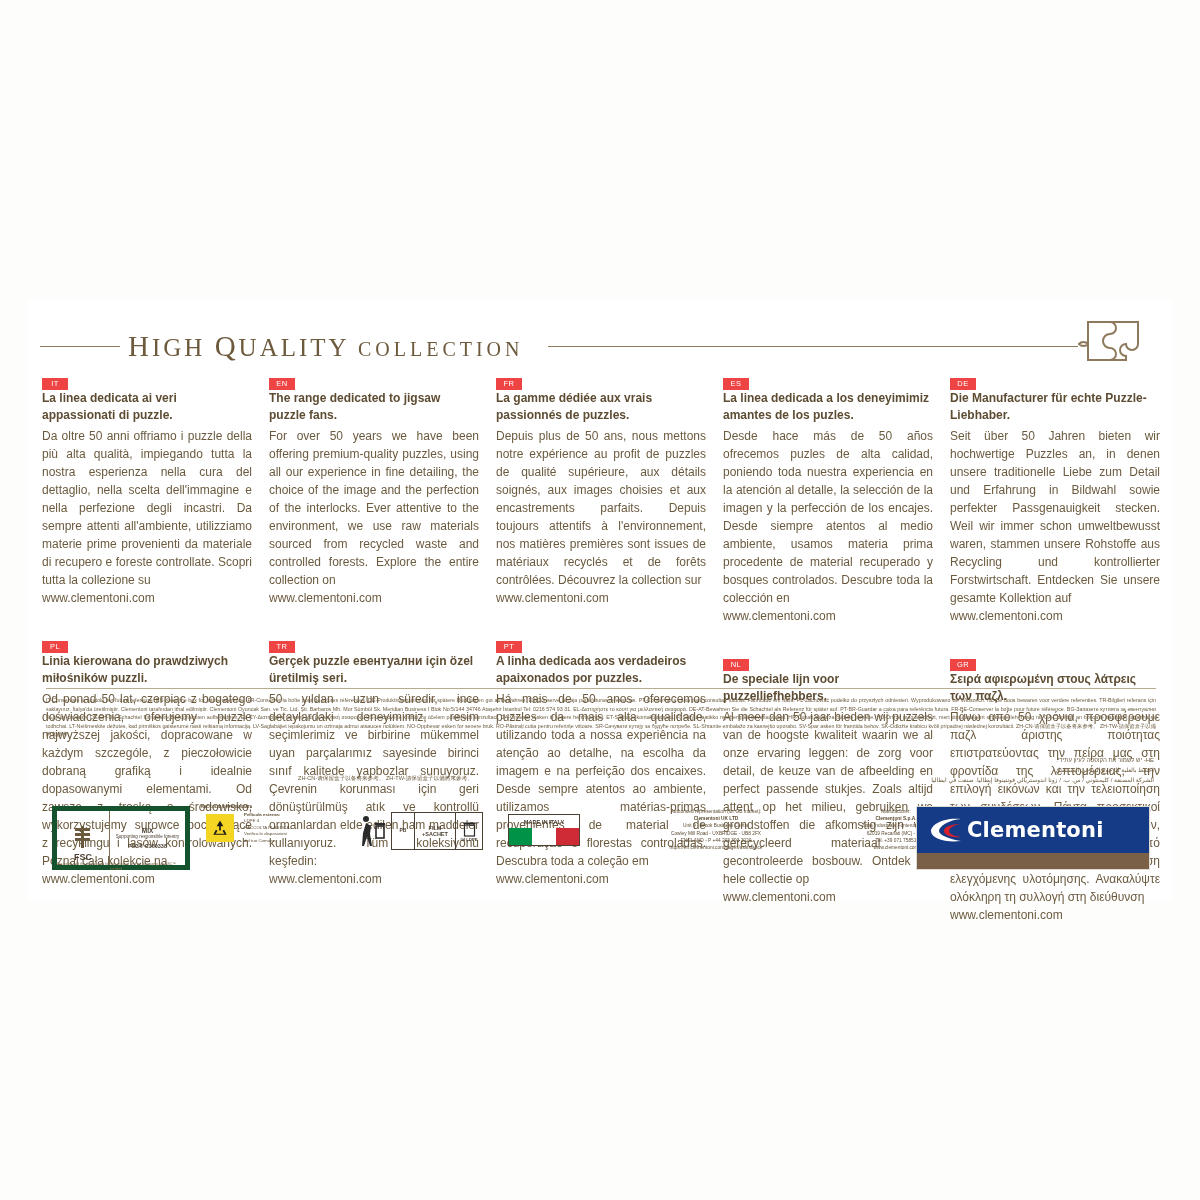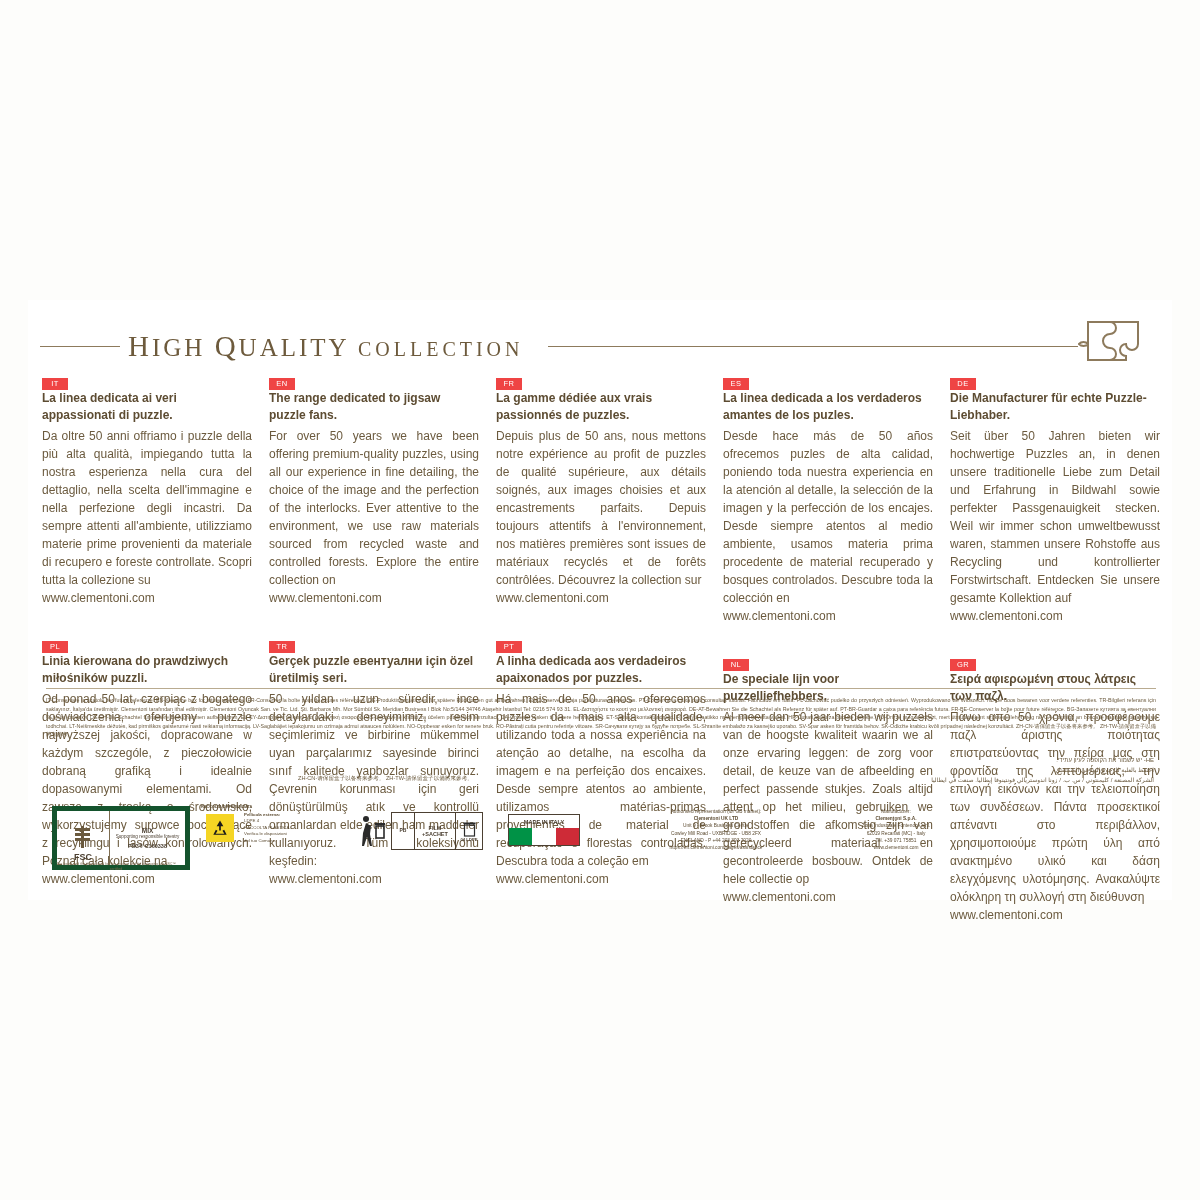--- a/index.html
+++ b/index.html
@@ -303,21 +303,21 @@
           <span class="badge">PT</span>
           <p class="lead">A linha dedicada aos verdadeiros apaixonados por puzzles.</p>
           <p class="body">Há mais de 50 anos oferecemos puzzles da mais alta qualidade, utilizando toda a nossa experiência na atenção ao detalhe, na escolha da imagem e na perfeição dos encaixes. Desde sempre atentos ao ambiente, utilizamos matérias-primas provenientes de material de recuperação e florestas controladas. Descubra toda a coleção em</p>
           <p class="body site">www.clementoni.com</p>
         </div>
       </div>
 
       <div class="col">
         <div class="langblock">
           <span class="badge">ES</span>
-          <p class="lead">La linea dedicada a los verdaderos amantes de los puzles.</p>
+          <p class="lead">La linea dedicada a los deneyimimiz amantes de los puzles.</p>
           <p class="body">Desde hace más de 50 años ofrecemos puzles de alta calidad, poniendo toda nuestra experiencia en la atención al detalle, la selección de la imagen y la perfección de los encajes. Desde siempre atentos al medio ambiente, usamos materia prima procedente de material recuperado y bosques controlados. Descubre toda la colección en</p>
           <p class="body site">www.clementoni.com</p>
         </div>
         <div class="langblock row2">
           <span class="badge">NL</span>
           <p class="lead">De speciale lijn voor puzzelliefhebbers.</p>
           <p class="body">Al meer dan 50 jaar bieden wij puzzels van de hoogste kwaliteit waarin we al onze ervaring leggen: de zorg voor detail, de keuze van de afbeelding en perfect passende stukjes. Zoals altijd attent op het milieu, gebruiken we grondstoffen die afkomstig zijn van gerecycleerd materiaal en gecontroleerde bosbouw. Ontdek de hele collectie op</p>
           <p class="body site">www.clementoni.com</p>
         </div>
       </div>
@@ -423,16 +423,28 @@
 
       <div class="addr addr-it">
         <div>Manufacturer:</div>
         <div><b>Clementoni S.p.A.</b></div>
         <div style="white-space:pre-line">Zona Industriale Fontenoce s.r.l.
 62019 Recanati (MC) - Italy
 Tel. +39 071 75851</div>
         <div>www.clementoni.com</div>
       </div>
 
+      <div class="clem-logo">
+        <div class="clem-blue">
+          <div class="clem-swoosh">
+            <svg viewBox="0 0 40 30" width="40" height="30">
+              <path d="M34 4 C16 2 4 10 4 16 C4 23 18 28 34 26 C22 24 12 20 12 16 C12 11 22 5 34 4 Z" fill="#ffffff"></path>
+              <path d="M34 9 C24 9 17 12 17 16 C17 20 25 23 34 22 C27 21 22 19 22 16 C22 13 27 10 34 9 Z" fill="#d81f2a"></path>
+            </svg>
+          </div>
+          <div class="clem-word">Clementoni</div>
+        </div>
+        <div class="clem-brown"></div>
+      </div>
 
     </div>
   </div>
 </div>
 
 </body></html>

